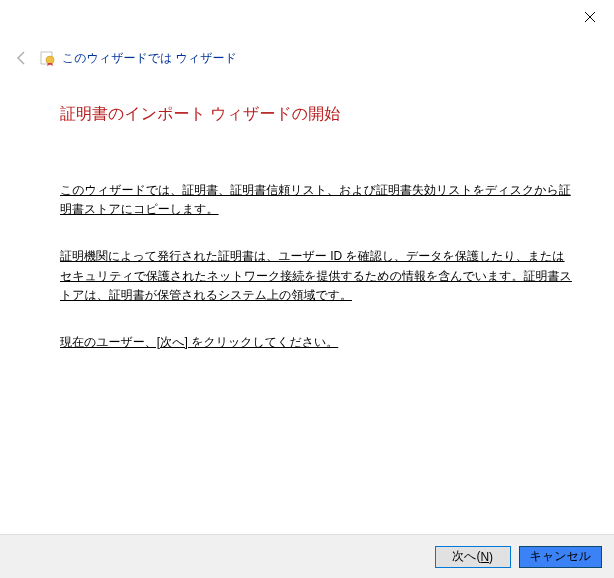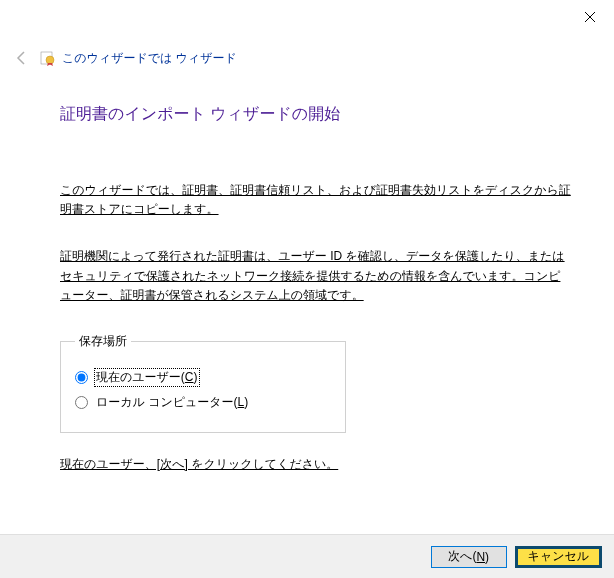--- a/index.html
+++ b/index.html
@@ -53,21 +53,21 @@
       display: inline-block;
     }
     .header-title {
       color: #003399;
       font-size: 12px;
     }
     .content {
       padding: 30px 42px 0 60px;
     }
     .page-title {
-      color: #4c1d95;
+      color: #b91c1c;
       font-size: 16px;
       font-weight: normal;
       margin-bottom: 56px;
     }
     .body-text {
       font-size: 12px;
       line-height: 1.6;
       margin-bottom: 28px;
       color: #000;
       text-decoration: underline;
@@ -114,22 +114,22 @@
       border-top: 1px solid #dfdfdf;
       display: flex;
       justify-content: flex-end;
       align-items: center;
       padding-right: 12px;
       gap: 8px;
     }
     .btn {
       min-width: 76px;
       height: 22px;
-      background: #fde047;
-      border: 3px solid #0c4a6e;
+      background: #3b82f6;
+      border: 1px solid #0c4a6e;
       font-size: 12px;
       font-family: inherit;
       padding: 0 10px;
       cursor: pointer;
       display: flex;
       align-items: center;
       justify-content: center;
     }
     .btn.primary {
       border: 1px solid #0078d7;
@@ -160,33 +160,22 @@
       <path d="M8 13 L7 16 L10 14.5 L13 16 L12 13" fill="#d04040"></path>
     </svg>
   </span>
   <span class="header-title">このウィザードでは ウィザード</span>
 </div>
 
 <div class="content">
   <h1 class="page-title">証明書のインポート ウィザードの開始</h1>
 
   <p class="body-text">このウィザードでは、証明書、証明書信頼リスト、および証明書失効リストをディスクから証明書ストアにコピーします。</p>
-  <p class="body-text">証明機関によって発行された証明書は、ユーザー ID を確認し、データを保護したり、またはセキュリティで保護されたネットワーク接続を提供するための情報を含んでいます。コンピューター、証明書が保管されるシステム上の領域です。</p>
+  <p class="body-text">証明機関によって発行された証明書は、ユーザー ID を確認し、データを保護したり、またはセキュリティで保護されたネットワーク接続を提供するための情報を含んでいます。証明書ストアは、証明書が保管されるシステム上の領域です。</p>
 
-  <fieldset class="fieldset">
-    <legend class="fieldset-legend">保存場所</legend>
-    <label class="radio-row">
-      <input type="radio" name="store" checked="" style="">
-      <span class="radio-label focused"><span>現在のユーザー(</span><span class="access">C</span><span>)</span></span>
-    </label>
-    <label class="radio-row">
-      <input type="radio" name="store" style="">
-      <span class="radio-label"><span>ローカル コンピューター(</span><span class="access">L</span><span>)</span></span>
-    </label>
-  </fieldset>
 
   <p class="body-text">現在のユーザー、[次へ] をクリックしてください。</p>
 </div>
 
 <div class="button-bar">
   <button class="btn primary">
       <span>次へ(</span>
       <span class="access">N</span>
       <span>)</span>
     </button>

